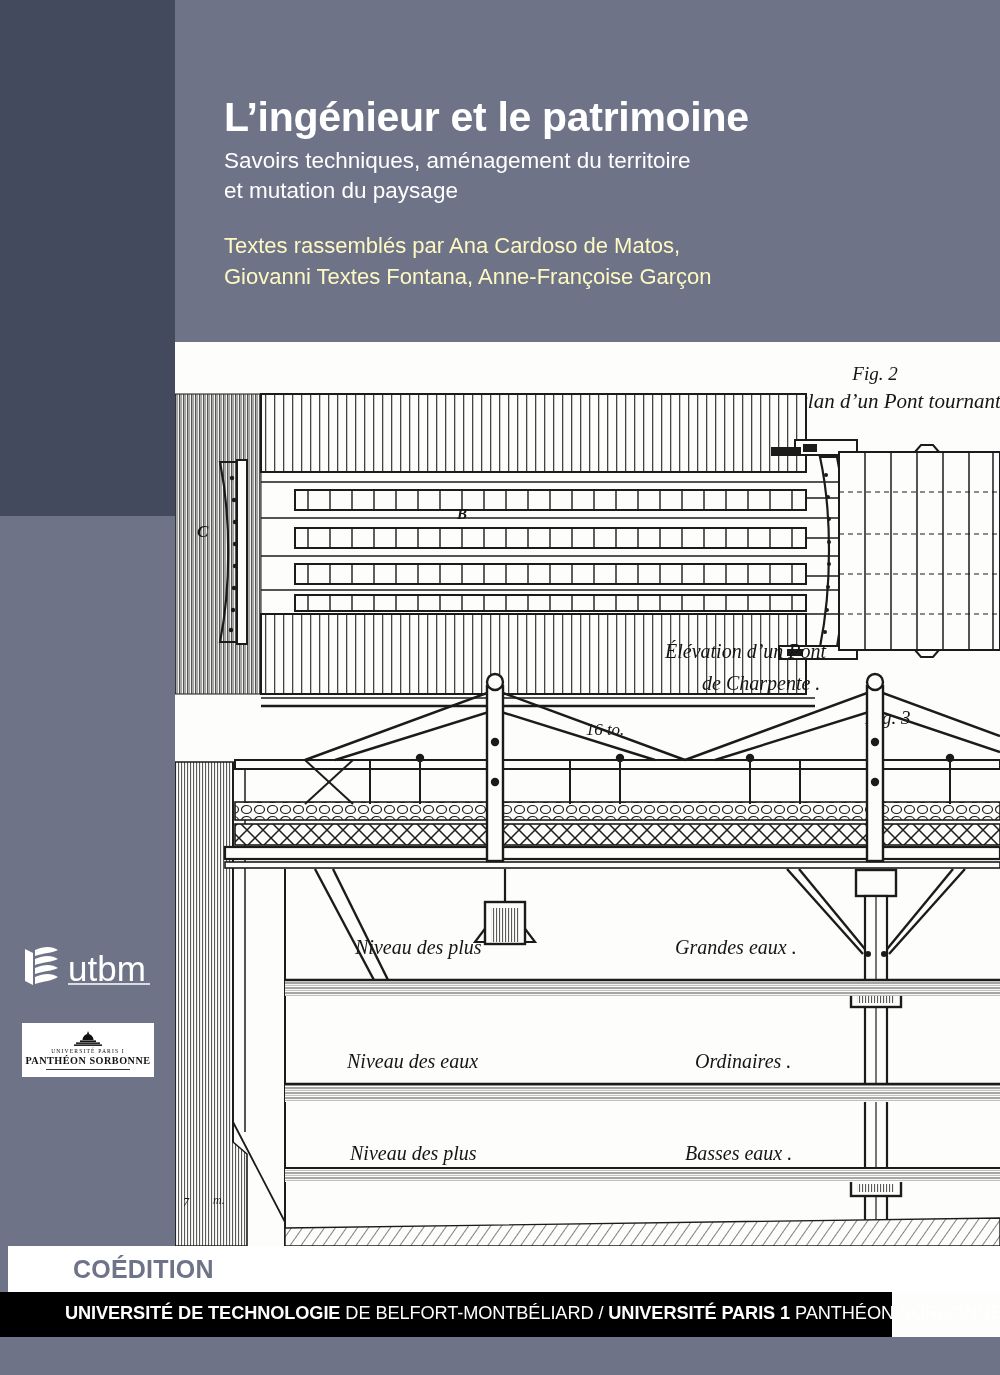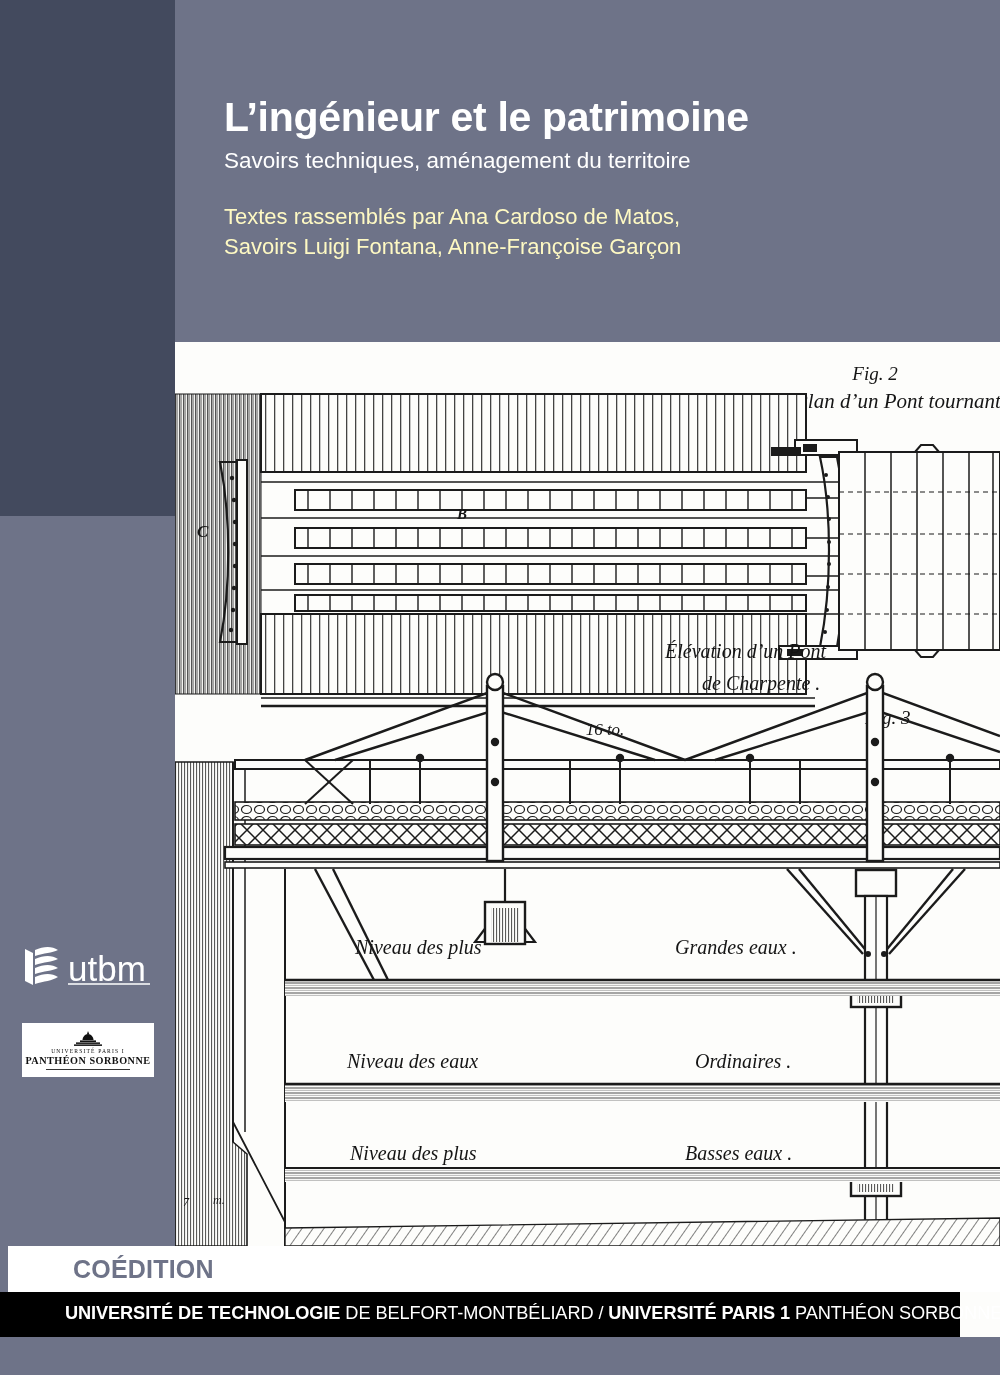--- a/index.html
+++ b/index.html
@@ -84,21 +84,21 @@
     width:1000px; height:46px;
     background:#ffffff;
   }
   .coedition-text {
     position:absolute; left:65px; top:9px;
     font-size:25px; font-weight:bold; color:#6e7388;
     letter-spacing:0.2px;
   }
   .black-band {
     position:absolute; left:0; top:1292px;
-    width:960px; height:45px;
+    width:892px; height:45px;
     background:#000000;
   }
   .black-text {
     position:absolute; left:65px; top:11px;
     font-size:18.2px; color:#ffffff; white-space:nowrap;
     letter-spacing:-0.1px;
   }
   .black-text .bold { font-weight:bold; }
   .footer-gray {
     position:absolute; left:0; top:1337px;
@@ -120,24 +120,25 @@
 <div id="cover">
 
   <div class="navy-panel"></div>
 
   <div class="header-band"></div>
 
   <div class="title-block">
     <div class="book-title">L’ingénieur et le patrimoine</div>
     <div class="book-subtitle">
       <div>Savoirs techniques, aménagement du territoire</div>
+      <div>et mutation du paysage</div>
     </div>
     <div class="book-editors">
       <div>Textes rassemblés par Ana Cardoso de Matos,</div>
-      <div>Savoirs Luigi Fontana, Anne-Françoise Garçon</div>
+      <div>Giovanni Textes Fontana, Anne-Françoise Garçon</div>
     </div>
   </div>
 
   <div class="plate">
     <svg viewBox="0 0 825 904" xmlns="http://www.w3.org/2000/svg">
       <defs>
 
         <pattern id="vhatch" width="4" height="8" patternUnits="userSpaceOnUse">
           <rect width="4" height="8" fill="#fdfdfb"></rect>
           <line x1="0.8" y1="0" x2="0.8" y2="8" stroke="#2a2a2a" stroke-width="1.2"></line>

